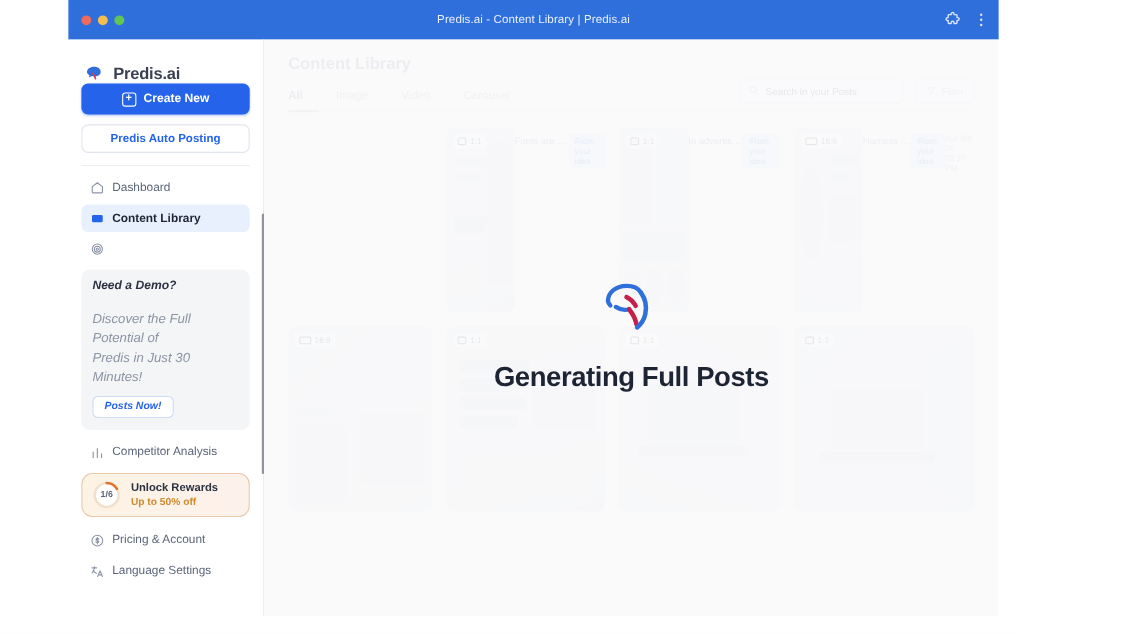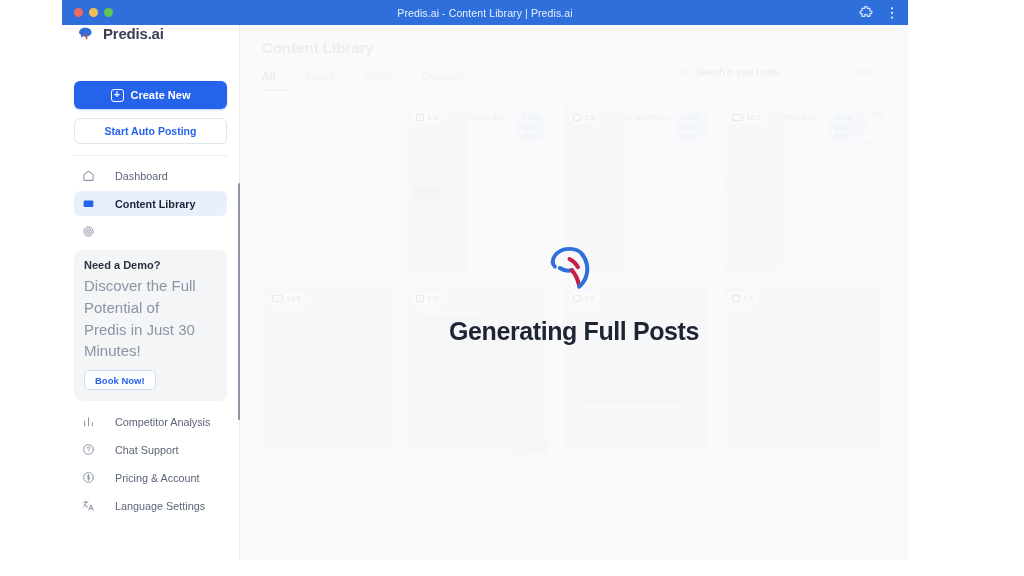--- a/index.html
+++ b/index.html
@@ -15,21 +15,21 @@
     position: absolute;
     left: 62px; top: 0;
     width: 846px; height: 560px;
     background: #ffffff;
     overflow: hidden;
   }
 
   
   #titlebar {
     position: relative;
-    height: 25px;
+    height: 36px;
     background: #2f6fdc;
     display: flex;
     align-items: center;
   }
   #traffic { display: flex; gap: 6px; padding-left: 12px; }
   .dot { width: 9px; height: 9px; border-radius: 50%; }
   .dot.red { background: #ec6b5e; }
   .dot.yellow { background: #f3be4f; }
   .dot.green { background: #61c554; }
   #window-title {
@@ -52,22 +52,22 @@
   
   #sidebar {
     width: 178px;
     background: #ffffff;
     border-right: 1px solid #eceef2;
     position: relative;
     padding: 0 12px;
     flex: none;
   }
   #brand {
-    display: flex; align-items: flex-start; gap: 7px;
-    height: 56px; padding-left: 2px;
+    display: flex; align-items: flex-end; gap: 7px;
+    height: 40px; padding-left: 2px;
   }
   #brand-name {
     font-size: 15px; font-weight: 700; color: #3a3f52; letter-spacing: -.2px;
   }
 
   .btn-create {
     height: 28px; width: 100%;
     background: #2563eb;
     border-radius: 6px;
     display: flex; align-items: center; justify-content: center; gap: 7px;
@@ -101,37 +101,37 @@
     margin-top: 9px; height: 26px; width: 100%;
     border: 1px solid #dfe4ee; border-radius: 6px;
     display: flex; align-items: center; justify-content: center;
     color: #2563eb; font-size: 10.5px; font-weight: 600;
     cursor: pointer; background:#fff;
   }
 
   .sb-divider { height:1px; background:#eceef2; margin: 11px 0 7px; }
 
   .nav-item {
-    display: flex; align-items: center; gap: 20px;
+    display: flex; align-items: center; gap: 7px;
     height: 25px; padding: 0 8px; border-radius: 6px;
     font-size: 10.8px; color: #5b6478; cursor: pointer;
     margin-bottom: 3px;
   }
   .nav-item.active {
     background: #e8f0fe; color: #1d2433; font-weight: 700;
   }
   .nav-ico { width: 13px; height: 13px; flex: none; display:block; color:#8b93a5; }
   .nav-item.active .nav-ico { color:#2563eb; }
 
   .demo-card {
     background: #f4f5f7; border-radius: 8px;
-    padding: 9px 10px 11px; margin: 6px 0 8px;
+    padding: 9px 10px 11px; margin: 6px 0 8px; font-style: italic;
   }
   .demo-title { font-size: 11px; font-weight: 600; color: #2c3242; }
-  .demo-sub { font-size: 15px; color: #8b93a5; line-height: 1.45; margin-top: 4px; }
+  .demo-sub { font-size: 12px; color: #8b93a5; line-height: 1.45; margin-top: 16px; }
   .demo-btn {
     margin-top: 8px; display: inline-flex; align-items: center; justify-content: center;
     height: 20px; padding: 0 10px;
     border: 1px solid #cfdcf7; border-radius: 5px;
     color: #2563eb; font-size: 9.5px; font-weight: 600; background: #fff; cursor: pointer;
   }
 
   .rewards {
     margin: 6px 0 9px;
     height: 40px; border-radius: 10px;
@@ -296,21 +296,21 @@
         <span id="brand-name">Predis.ai</span>
       </div>
 
       <div class="btn-create">
         <span class="plus-box">+</span>
         <span>Create New</span>
       </div>
 
 
       <div class="btn-autopost">
-        <span>Start Auto Posting</span>
+        <span>Predis Auto Posting</span>
       </div>
 
       <div class="sb-divider"></div>
 
       <div class="nav-item">
         <span>
           <svg class="nav-ico" viewBox="0 0 24 24" fill="none" stroke="currentColor" stroke-width="1.9" stroke-linecap="round" stroke-linejoin="round">
             <path d="M3.5 10.5 12 4l8.5 6.5V20a1 1 0 0 1-1 1h-15a1 1 0 0 1-1-1z"></path>
           </svg>
         </span>
@@ -336,43 +336,46 @@
           </svg>
         </span>
       </div>
 
       <div class="demo-card">
         <div class="demo-title">Need a Demo?</div>
         <div class="demo-sub">
           <span>Discover the Full Potential of</span><br>
           <span>Predis in Just 30 Minutes!</span>
         </div>
-        <div class="demo-btn">Book Now!</div>
+        <div class="demo-btn">Posts Now!</div>
       </div>
 
       <div class="nav-item">
         <span>
           <svg class="nav-ico" viewBox="0 0 24 24" fill="none" stroke="currentColor" stroke-width="1.9" stroke-linecap="round">
             <path d="M5 20V11M12 20V5M19 20v-6"></path>
           </svg>
         </span>
         <span>Competitor Analysis</span>
       </div>
 
-
-      <div class="nav-item">
-        <span>
-          <svg class="nav-ico" viewBox="0 0 24 24" fill="none" stroke="currentColor" stroke-width="1.8" stroke-linecap="round">
-            <circle cx="12" cy="12" r="9"></circle>
-              <path d="M9.6 9.4a2.5 2.5 0 1 1 3.4 2.3c-.7.3-1 .9-1 1.6"></path>
-              <circle cx="12" cy="16.6" r=".9" fill="currentColor" stroke="none"></circle>
-          </svg>
-        </span>
-        <span>Chat Support</span>
-      </div>
+      <div class="rewards">
+        <span class="ring">
+          <svg width="26" height="26" viewBox="0 0 36 36">
+            <circle cx="18" cy="18" r="15" fill="#fff" stroke="#f0e0cd" stroke-width="3.2"></circle>
+            <path d="M18 3a15 15 0 0 1 12.9 7.4" fill="none" stroke="#e0702a" stroke-width="3.2" stroke-linecap="round"></path>
+          </svg>
+          <span class="ring-label">1/6</span>
+        </span>
+        <span>
+          <span class="rw-title" style="display:block">Unlock Rewards</span>
+          <span class="rw-sub" style="display:block">Up to 50% off</span>
+        </span>
+      </div>
+
 
       <div class="nav-item">
         <span>
           <svg class="nav-ico" viewBox="0 0 24 24" fill="none" stroke="currentColor" stroke-width="1.8" stroke-linecap="round">
             <circle cx="12" cy="12" r="9"></circle>
               <path d="M14.4 9.4c-.5-.8-1.4-1.2-2.4-1.2-1.3 0-2.3.7-2.3 1.7 0 2.3 4.8 1.2 4.8 3.6 0 1.1-1.1 1.8-2.5 1.8-1.1 0-2.1-.5-2.5-1.3M12 6.6v10.8"></path>
           </svg>
         </span>
         <span>Pricing &amp; Account</span>
       </div>

